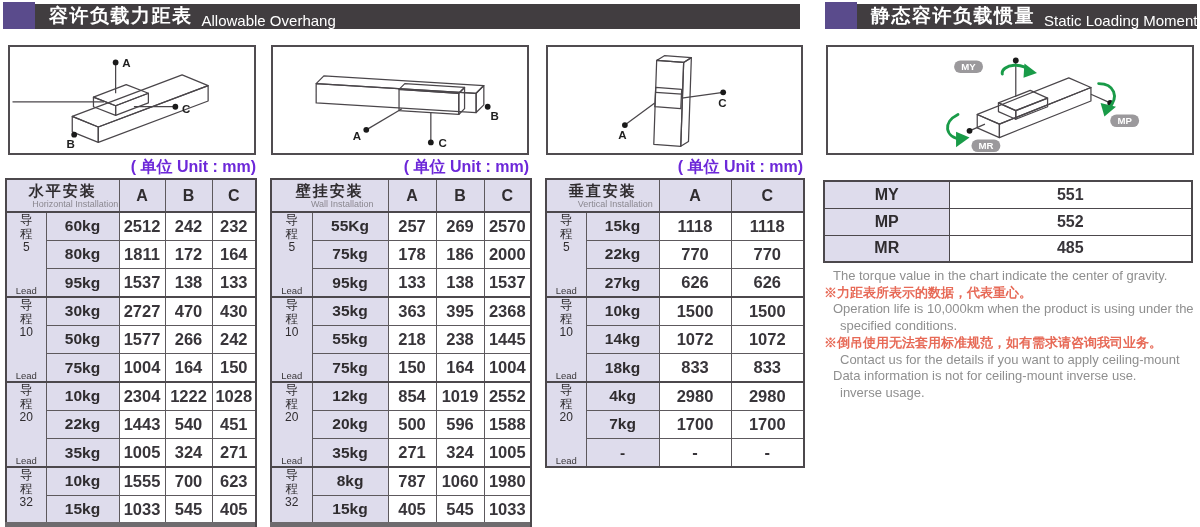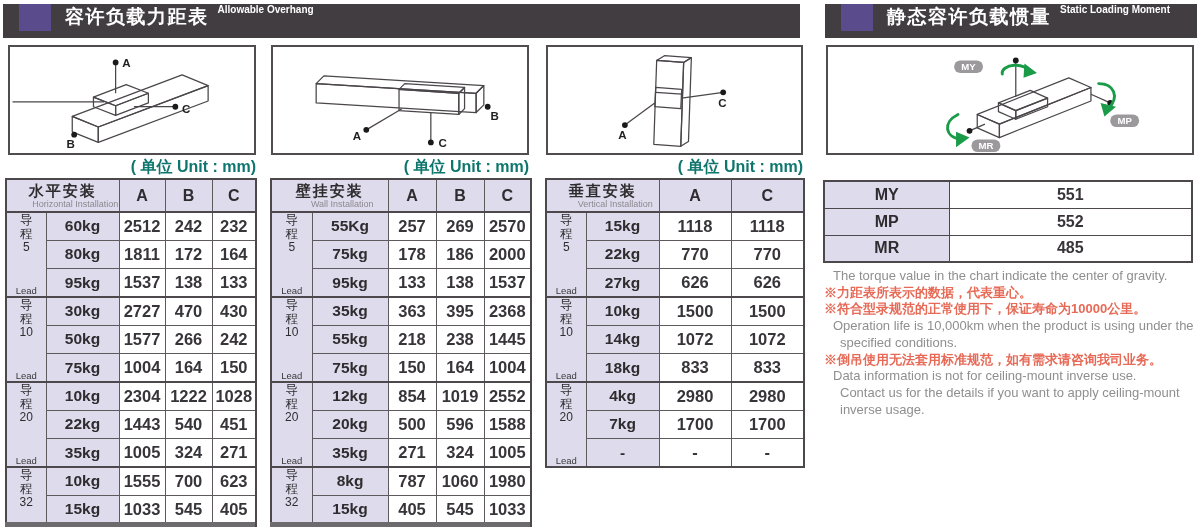--- a/index.html
+++ b/index.html
@@ -1,37 +1,37 @@
 <!DOCTYPE html>
 <html><head>
 <meta charset="utf-8">
 <style>
   * { margin:0; padding:0; box-sizing:border-box; }
   body { background:#fff; font-family:"Liberation Sans", sans-serif; }
   .page { position:relative; width:1200px; height:527px; background:#fff; overflow:hidden; }
 
   
-  .sechdr { position:absolute; top:4px; height:34px; background:#413d40; display:flex; align-items:flex-start; color:#fff;padding-left:16px; }
+  .sechdr { position:absolute; top:4px; height:25px; background:#413d40; display:flex; align-items:flex-end; color:#fff; }
   .sechdr .sq { width:32px; height:27px; background:#5a4b8c; margin-right:14px; flex:none; }
   .sechdr .hzh { font-size:19px; font-weight:bold; letter-spacing:1.5px; margin-right:9px; white-space:nowrap; }
-  .sechdr .hen { font-size:10px; font-weight:700; white-space:nowrap; }
+  .sechdr .hen { font-size:15px; font-weight:400; white-space:nowrap; }
 
   
   .dbox { position:absolute; top:45px; height:110px; background:#fff; border:2px solid #504c50; }
   .dbox svg { display:block; width:100%; height:100%; }
   .sk { fill:none; stroke:#4a464a; stroke-width:1.3; stroke-linejoin:round; }
   .dot { fill:#1a1a1a; }
   .ptlbl { font-size:12px; font-weight:bold; fill:#1f1f1f; }
   .grn { fill:none; stroke:#199b48; stroke-width:3; stroke-linecap:round; }
   .grnh { fill:#199b48; stroke:none; }
   .badge { fill:#9b999c; }
   .badgetx { font-size:10px; font-weight:bold; fill:#fff; text-anchor:middle; }
 
   
-  .unit { position:absolute; top:157px; height:19px; font-size:16px; font-weight:bold; color:#0f766e; text-align:right; white-space:nowrap; }
+  .unit { position:absolute; top:157px; height:19px; font-size:16px; font-weight:bold; color:#6d28d9; text-align:right; white-space:nowrap; }
 
   
   .tblwrap { position:absolute; top:178px; }
   table.spec { border-collapse:collapse; table-layout:fixed; background:#701a75; border:2px solid #4c484c; }
   table.spec th, table.spec td { border:1px solid #5d595d; padding:0; text-align:center; vertical-align:middle; overflow:hidden; }
   table.spec thead th { background:#dedcec; height:33px; border-bottom:2px solid #4c484c; }
   .title-cell .tzh { font-size:15px; font-weight:bold; color:#2f2c2f; letter-spacing:2px; line-height:16px; }
   .title-cell .ten { font-size:9px; font-weight:normal; color:#8b8890; line-height:10px;margin-left:25px; }
   .col-cell { font-size:16px; font-weight:600; color:#2f2c2f; }
   table.spec tbody tr { height:25px; }
@@ -506,25 +506,24 @@
             <td class="ml">MR</td>
             <td class="mv">485</td>
           </tr>
         </tbody>
       </table>
     </div>
 
   <div class="notes">
       <div class="note gray ind1">The torque value in the chart indicate the center of gravity.</div>
       <div class="note red">※力距表所表示的数据，代表重心。</div>
-      <div class="note red">※符合型录规范的正常使用下，保证寿命为10000公里。</div>
       <div class="note gray ind1">Operation life is 10,000km when the product is using under the</div>
       <div class="note gray ind2">specified conditions.</div>
       <div class="note red">※倒吊使用无法套用标准规范，如有需求请咨询我司业务。</div>
+      <div class="note gray ind2">Contact us for the details if you want to apply ceiling-mount</div>
       <div class="note gray ind1">Data information is not for ceiling-mount inverse use.</div>
-      <div class="note gray ind2">Contact us for the details if you want to apply ceiling-mount</div>
       <div class="note gray ind2">inverse usage.</div>
     </div>
 
   <div class="cutbar" style="left:5px; width:250px;"></div>
   <div class="cutbar" style="left:270px; width:260px;"></div>
 
 </div>
 
 </body></html>

